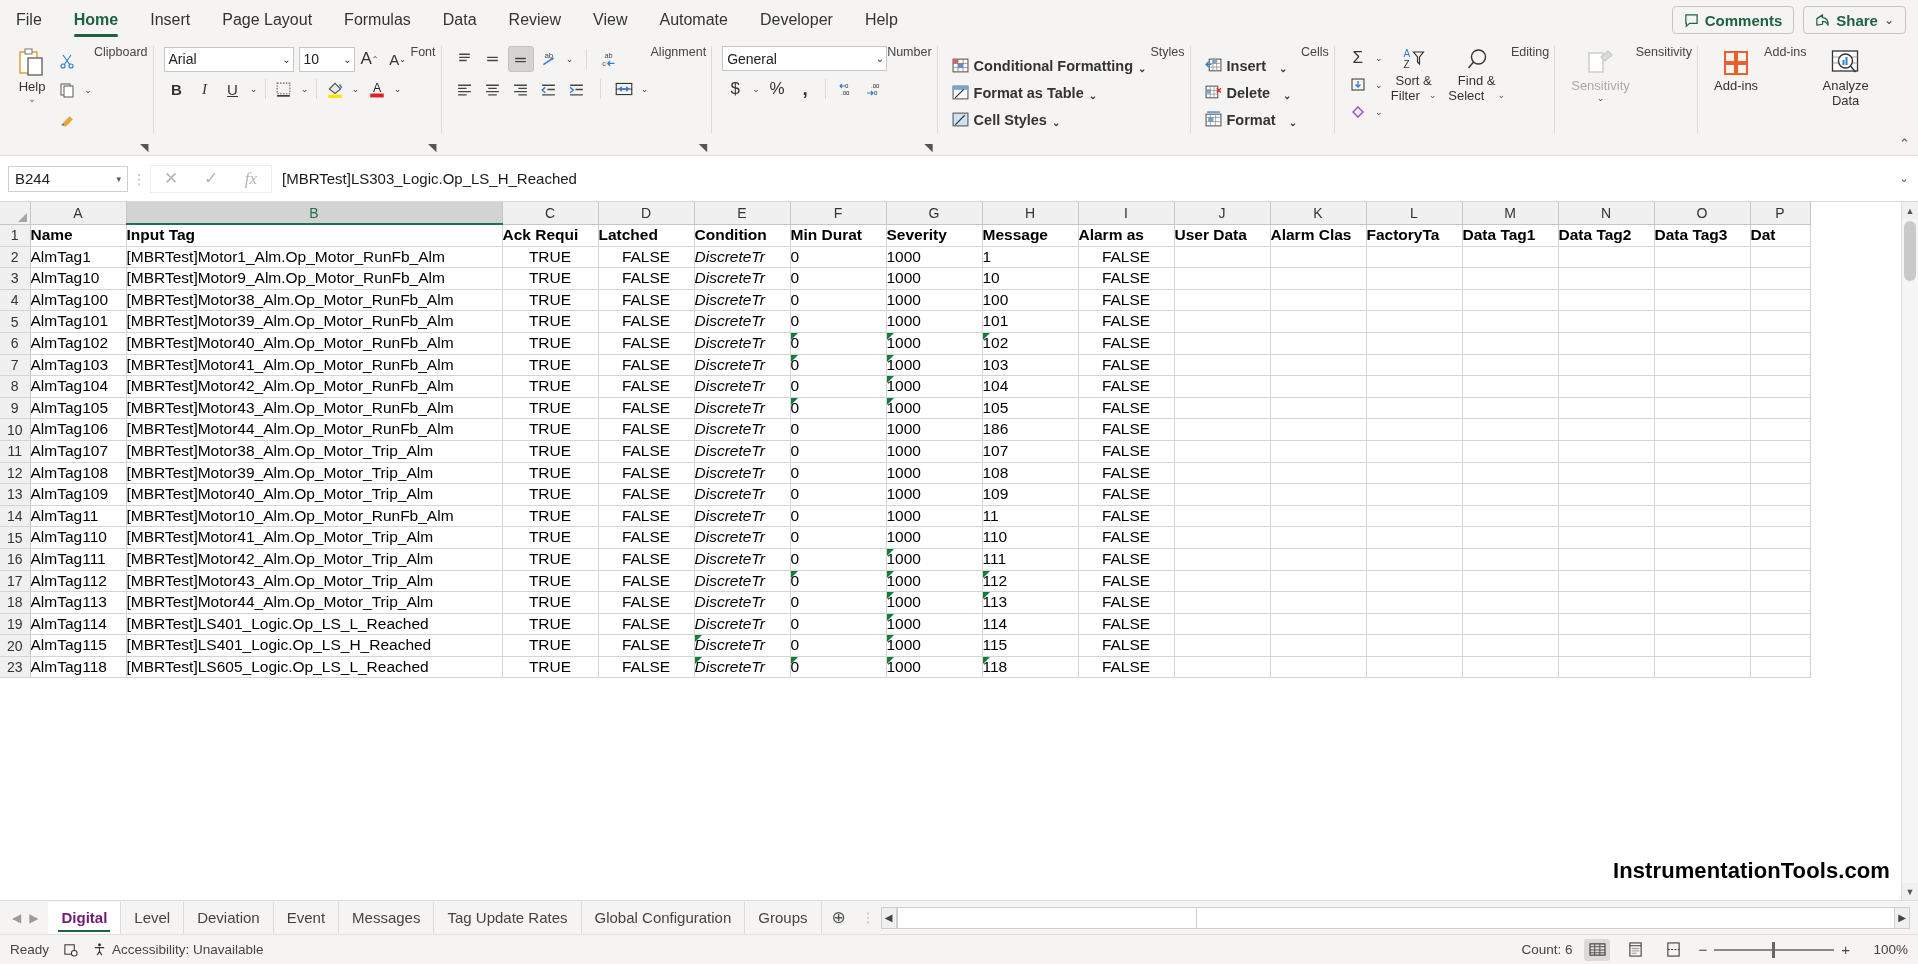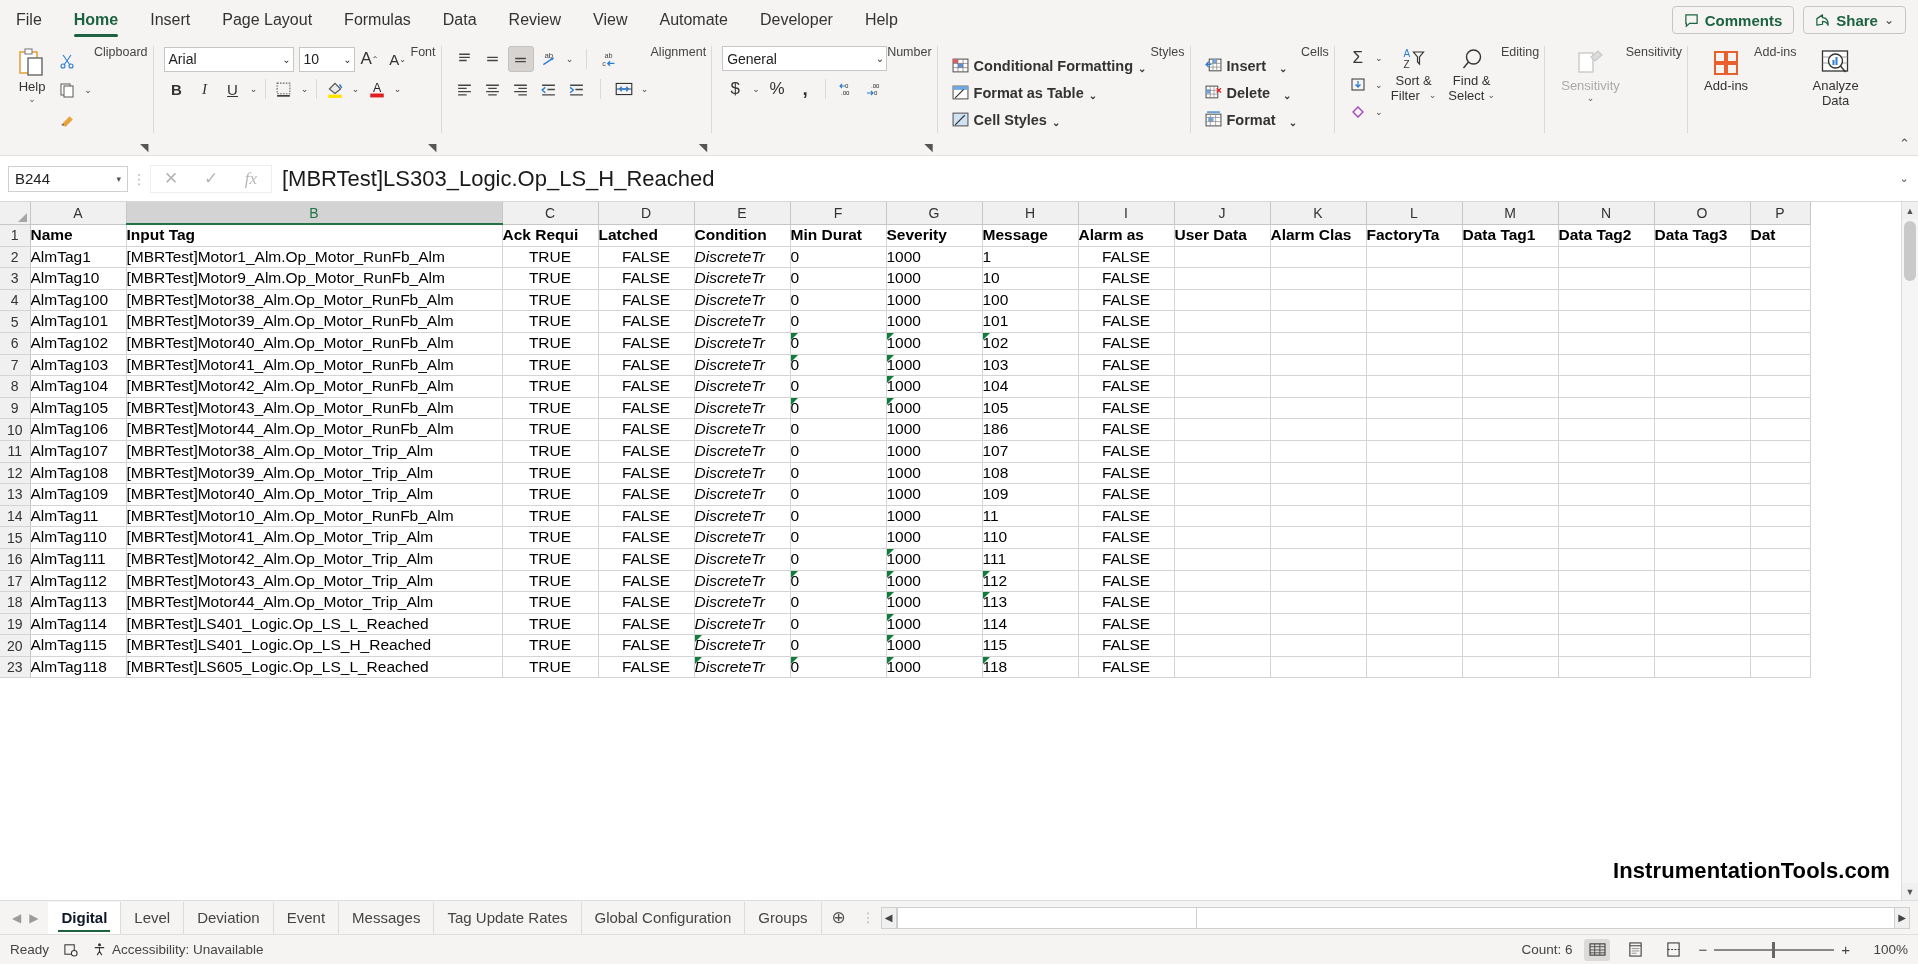--- a/index.html
+++ b/index.html
@@ -93,21 +93,21 @@
     width: 120px; height: 26px; border: 1px solid #d0cece; background: #fff;
     display: flex; align-items: center; justify-content: space-between;
     padding: 0 6px; font-size: 15px; color: #222; cursor: pointer;
   }
   .namebox .cv { font-size: 9px; color: #555; }
   .fdots { width: 22px; text-align: center; color: #b5b3b1; font-size: 14px; letter-spacing: 0; }
   .fbtns { display: flex; align-items: center; gap: 0; border: 1px solid #eee; height: 28px; }
   .fbtn { width: 40px; text-align: center; font-size: 17px; color: #b8b6b4; cursor: pointer; }
   .fbtn.fx { font-style: italic; font-family: "Liberation Serif", serif; font-size: 17px; }
   .finput {
-    flex: 1; height: 28px; border: none; outline: none; font-size: 22px;
+    flex: 1; height: 28px; border: none; outline: none; font-size: 15px;
     font-family: "Liberation Sans", sans-serif; color: #1a1a1a; padding-left: 10px; background: transparent;
   }
   .fexpand { width: 20px; text-align: center; color: #555; font-size: 11px; cursor: pointer; }
 
   
   .gridwrap { flex: 1; display: flex; flex-direction: column; background: #fff; overflow: hidden; position: relative; }
   .gridtop { flex: 1; display: flex; overflow: hidden; position: relative; }
   .gridmain { flex: 1; overflow: hidden; position: relative; }
 
   table.sheet { border-collapse: collapse; table-layout: fixed; font-size: 15.5px; color: #000; }
@@ -162,21 +162,21 @@
     flex: 0 0 34px; display: flex; align-items: center; background: #f5f4f2;
     border-top: 1px solid #dcdcdc; padding-left: 6px; gap: 0;
   }
   .navarrows { display: flex; gap: 8px; padding: 0 10px 0 6px; color: #9b9b9b; font-size: 12px; }
   .stab {
     padding: 0 13px; height: 32px; display: flex; align-items: center;
     font-size: 15px; color: #444; cursor: pointer; position: relative;
     border-right: 1px solid #dcdcdc;
   }
   .stab:first-of-type { border-left: 1px solid #dcdcdc; }
-  .stab.active { color: #0f172a; font-weight: bold; background: #fff; }
+  .stab.active { color: #701a75; font-weight: bold; background: #fff; }
   .stab.active::after {
     content: ""; position: absolute; bottom: 2px; left: 10px; right: 10px; height: 2px; background: #1d6241;
   }
   .addsheet {
     width: 34px; height: 32px; display: flex; align-items: center; justify-content: center;
     color: #555; font-size: 17px; cursor: pointer;
   }
   .tabdots { color: #b0b0b0; font-size: 13px; padding: 0 6px; }
   .hscroll-wrap { flex: 1; display: flex; align-items: center; gap: 0; padding-right: 8px; }
   .hsarrow { width: 16px; height: 22px; display: flex; align-items: center; justify-content: center;
@@ -568,21 +568,21 @@
         </span>
       </div>
       <div class="btn-lg">
         <span>
           <svg width="27" height="26" viewBox="0 0 26 26">
               <circle cx="15" cy="10" r="7" fill="none" stroke="#333" stroke-width="1.4"></circle>
               <path d="M10 15l-5 6" stroke="#333" stroke-width="1.4"></path>
             </svg>
         </span>
         <span class="lbl">Find &amp;</span>
-        <span class="lbl" style="display:flex;gap:3px;align-items:center">
+        <span class="lbl" style="display:flex;gap:13px;align-items:center">
           <span>Select</span>
           <span class="chev">⌄</span>
         </span>
       </div>
     </div>
     <div class="grp-name">Editing</div>
   </div>
 
   <div class="grp" style="padding-left:10px">
     <div class="grp-body">

